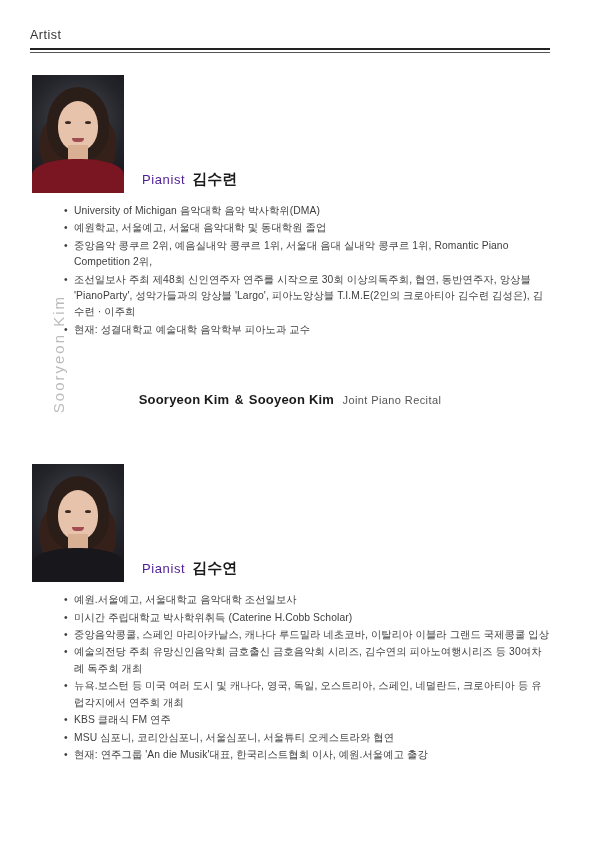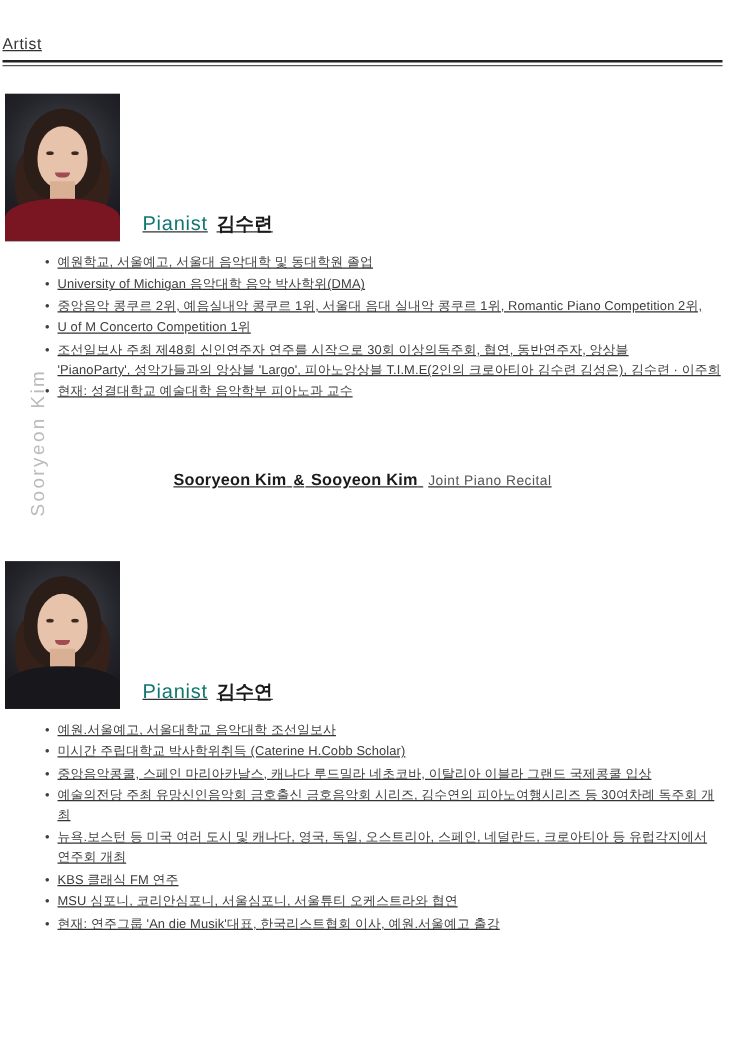--- a/index.html
+++ b/index.html
@@ -14,22 +14,21 @@
     color: #333333;
     position: relative;
     overflow: hidden;
   }
 
   .page {
     position: relative;
     width: 580px;
     height: 849px;
     box-sizing: border-box;
-    padding: 0 2px;
-    text-decoration: underline;
+    padding: 0 30px;
   }
 
   
   .header {
     padding-top: 28px;
   }
   .header-title {
     font-size: 12.5px;
     color: #333333;
     letter-spacing: 0.5px;
@@ -147,22 +146,22 @@
   }
 
   .name-line {
     display: flex;
     align-items: baseline;
     gap: 7px;
     margin-left: 18px;
     padding-bottom: 4px;
   }
   .role {
-    font-size: 16px;
-    color: #0f766e;
+    font-size: 13px;
+    color: #4c1d95;
     letter-spacing: 0.6px;
   }
   .artist-name {
     font-size: 15px;
     font-weight: bold;
     color: #1a1a1a;
   }
 
   
   .vertical-name {
@@ -258,24 +257,23 @@
         <div class="neck"></div>
         <div class="body"></div>
       </div>
       <div class="name-line">
         <span class="role">Pianist</span>
         <span class="artist-name">김수련</span>
       </div>
     </div>
 
     <ul class="bio">
+      <li><span>University of Michigan 음악대학 음악 박사학위(DMA)</span></li>
       <li><span>예원학교, 서울예고, 서울대 음악대학 및 동대학원 졸업</span></li>
-      <li><span>University of Michigan 음악대학 음악 박사학위(DMA)</span></li>
       <li><span>중앙음악 콩쿠르 2위, 예음실내악 콩쿠르 1위, 서울대 음대 실내악 콩쿠르 1위, Romantic Piano Competition 2위,</span></li>
-      <li><span>U of M Concerto Competition 1위</span></li>
       <li>
         <span>조선일보사 주최 제48회 신인연주자 연주를 시작으로 30회 이상의독주회, 협연, 동반연주자, 앙상블</span>
         <span class="cont">'PianoParty', 성악가들과의 앙상블 'Largo', 피아노앙상블 T.I.M.E(2인의 크로아티아 김수련 김성은), 김수련 · 이주희</span>
       </li>
       <li><span>현재: 성결대학교 예술대학 음악학부 피아노과 교수</span></li>
     </ul>
   </div>
 
   <div class="recital">
     <span class="names">Sooryeon Kim</span>

